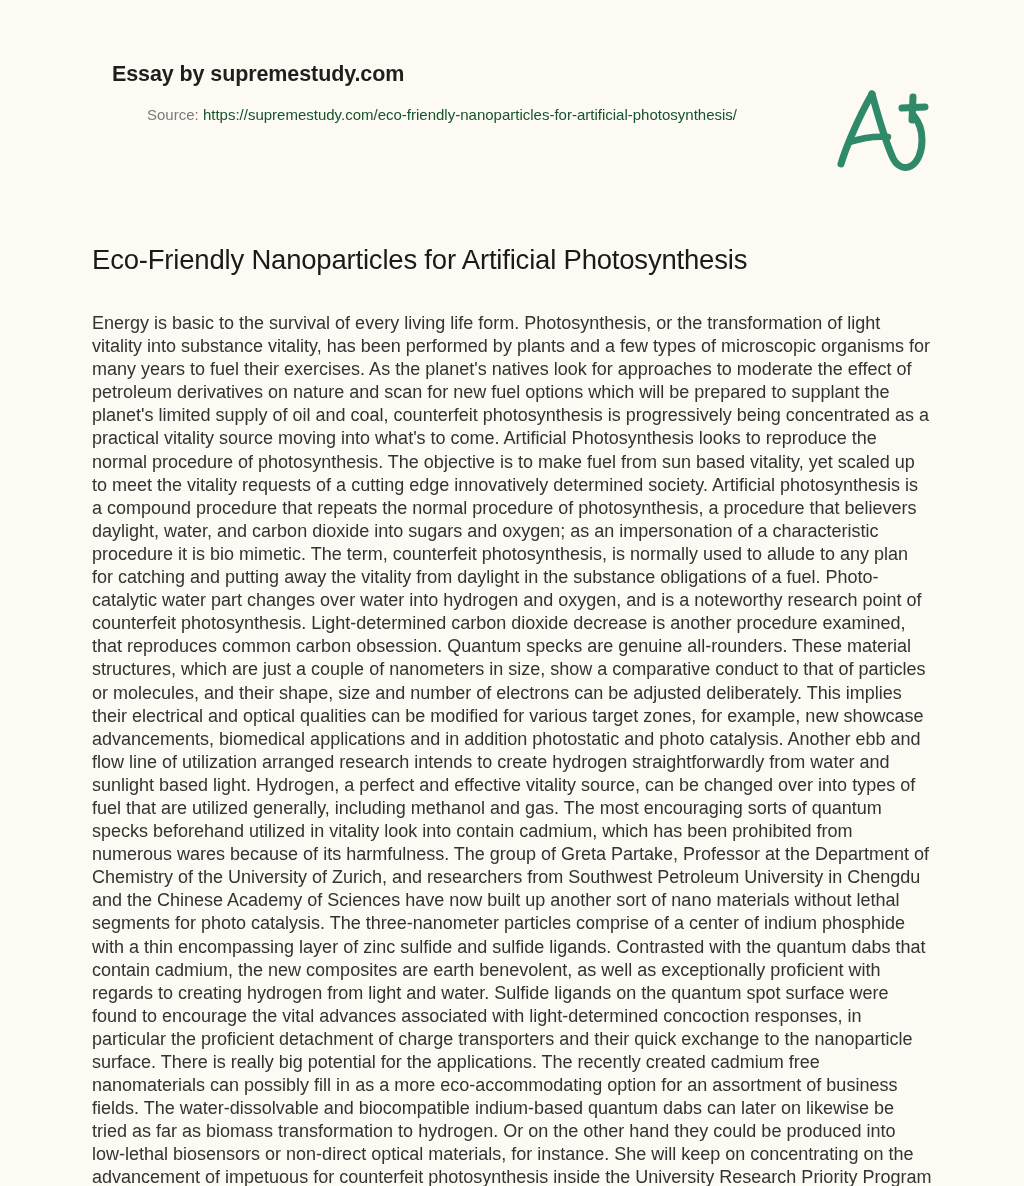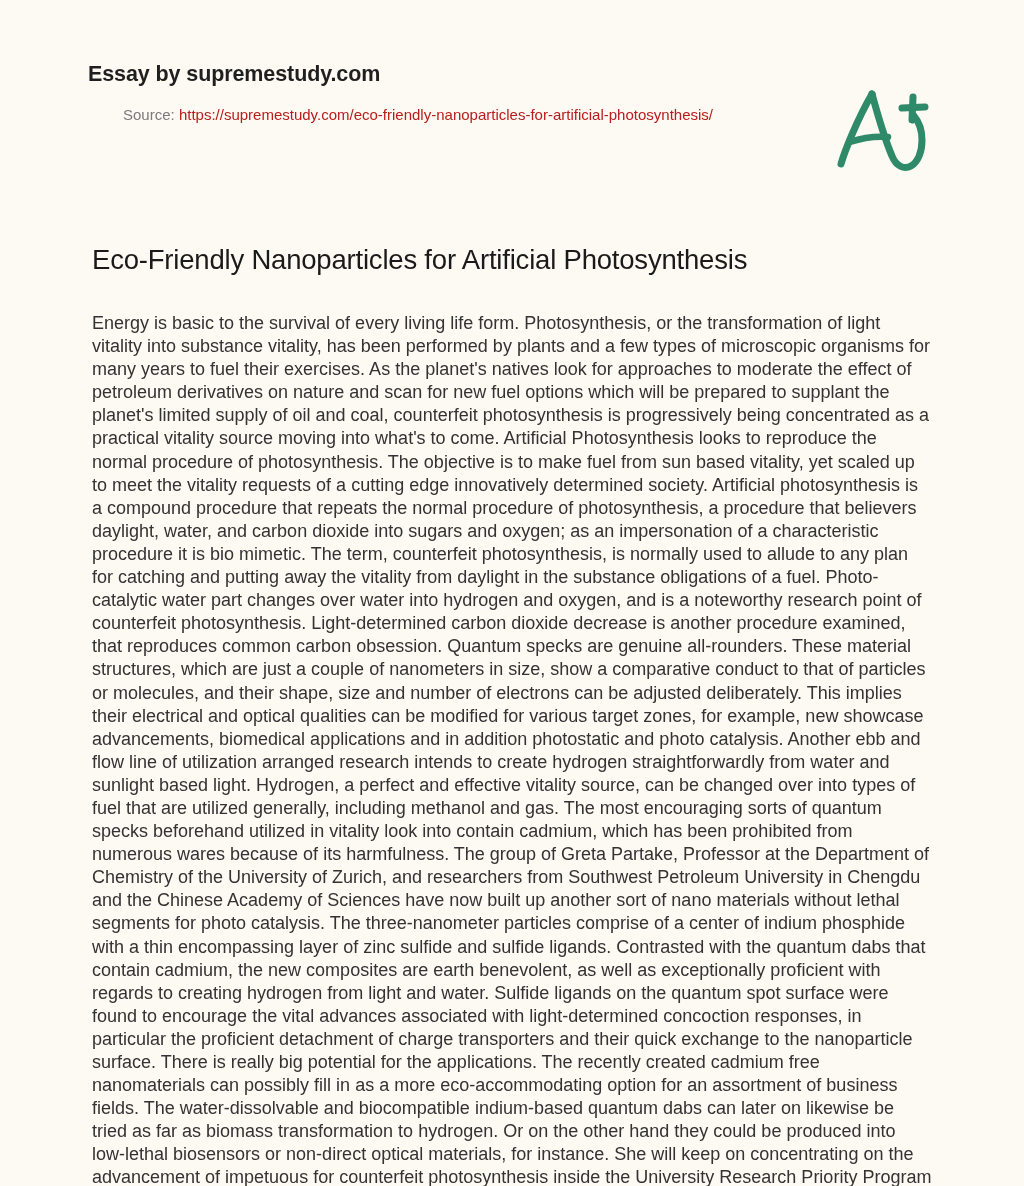--- a/index.html
+++ b/index.html
@@ -20,21 +20,21 @@
     width: 1024px;
     height: 1186px;
     box-sizing: border-box;
     padding: 0;
   }
   .header {
     position: relative;
     display: flex;
     align-items: flex-start;
     justify-content: space-between;
-    padding: 62px 70px 0 88px;
+    padding: 62px 70px 0 112px;
     box-sizing: border-box;
   }
   .header-left {
     display: block;
   }
   .brand-line {
     font-size: 21.5px;
     font-weight: bold;
     color: #1f1f1f;
     letter-spacing: -0.1px;
@@ -46,21 +46,21 @@
     font-size: 15px;
     color: #7b7b7b;
     line-height: 1.3;
     white-space: nowrap;
   }
   .source-label {
     color: #7b7b7b;
     margin-left: 35px;
   }
   .source-url {
-    color: #b91c1c;
+    color: #14532d;
     text-decoration: none;
   }
   .logo {
     width: 112px;
     height: 96px;
     margin-top: 18px;
     margin-right: 14px;
     flex: 0 0 auto;
     display: block;
   }

